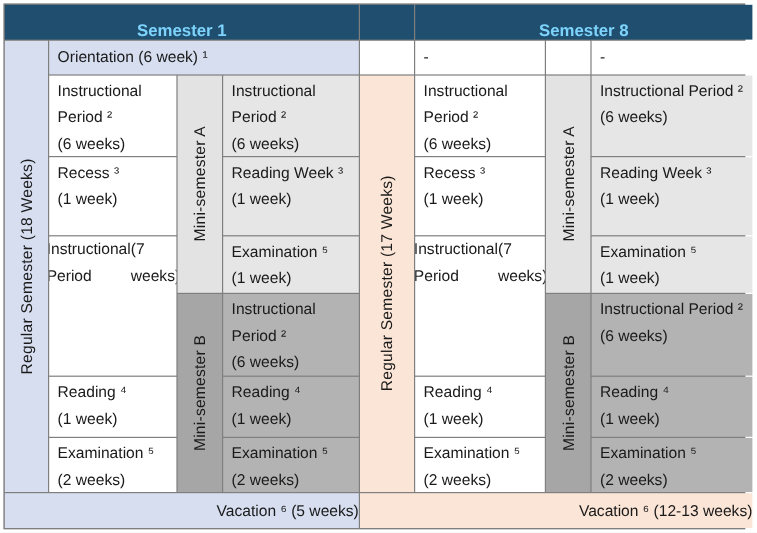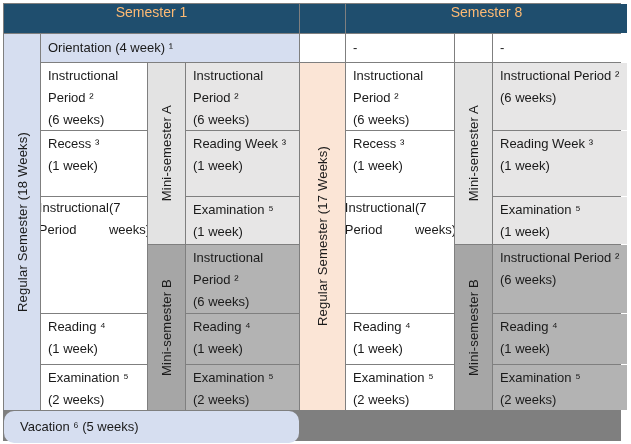--- a/index.html
+++ b/index.html
@@ -26,31 +26,31 @@
     width:616px;
     display:grid;
     grid-template-columns:36px 106px 37px 113px 45px 108px 37px 134px;
     grid-template-rows:29px 28px 67px 65px 47px 68px 50px 45px 29px;
     gap:1px;
     background:var(--border);
     border:1px solid var(--border);
   }
   .cell{background:#fff;padding:2px 6px 0 7px;line-height:22px;overflow:hidden;}
   .hdr{
-    background:var(--navy);color:#fdba74;font-weight:normal;font-size:14px;
-    display:flex;align-items:flex-start;justify-content:center;padding:0;
+    background:var(--navy);color:#7dd3fc;font-weight:bold;font-size:14px;
+    display:flex;align-items:flex-end;justify-content:center;padding:0;
   }
   .vcell{display:flex;align-items:center;justify-content:center;padding:0;}
   .vcell span{
     writing-mode:vertical-rl;transform:rotate(180deg);
     white-space:nowrap;letter-spacing:0.2px;
   }
   .flexrow{display:flex;align-items:center;padding-top:0;}
   .vcenter{display:flex;flex-direction:row;justify-content:center;padding-top:0;}
-  .center{display:flex;align-items:center;justify-content:flex-start;padding:16px;border-radius:10px;}
+  .center{display:flex;align-items:center;justify-content:flex-end;padding:0;}
   .bg-lightblue{background:var(--lightblue);}
   .bg-peach{background:var(--peach);}
   .bg-grayA{background:var(--grayA);}
   .bg-grayAc{background:var(--grayAContent);}
   .bg-grayBl{background:var(--grayBLabel);}
   .bg-grayB{background:var(--grayB);}
   
   .a-hdr1{grid-area:1/1/2/5;} .a-hdrM{grid-area:1/5/2/6;} .a-hdr2{grid-area:1/6/2/9;}
   .a-leftlbl{grid-area:2/1/9/2;}
   .a-or1{grid-area:2/2/3/5;} .a-orM{grid-area:2/5/3/6;}
@@ -79,21 +79,21 @@
   <div class="hdr a-hdrM"></div>
   <div class="hdr a-hdr2">
     <span>Semester 8</span>
   </div>
 
   <div class="vcell bg-lightblue a-leftlbl">
     <span>Regular Semester (18 Weeks)</span>
   </div>
 
   <div class="cell flexrow bg-lightblue a-or1">
-    <span>Orientation (4 week) ¹</span>
+    <span>Orientation (6 week) ¹</span>
   </div>
   <div class="cell a-orM"></div>
   <div class="cell flexrow a-or2a">
     <span>-</span>
   </div>
   <div class="cell a-or2b"></div>
   <div class="cell flexrow a-or2c">
     <span>-</span>
   </div>
 
@@ -205,14 +205,17 @@
     <div>(1 week)</div>
   </div>
   <div class="cell bg-grayB a-s2b3">
     <div>Examination ⁵</div>
     <div>(2 weeks)</div>
   </div>
 
   <div class="cell center bg-lightblue a-vac1">
     <span>Vacation ⁶ (5 weeks)</span>
   </div>
+  <div class="cell center bg-peach a-vac2">
+    <span>Vacation ⁶ (12-13 weeks)</span>
+  </div>
 
 </div>
 
 </body></html>

